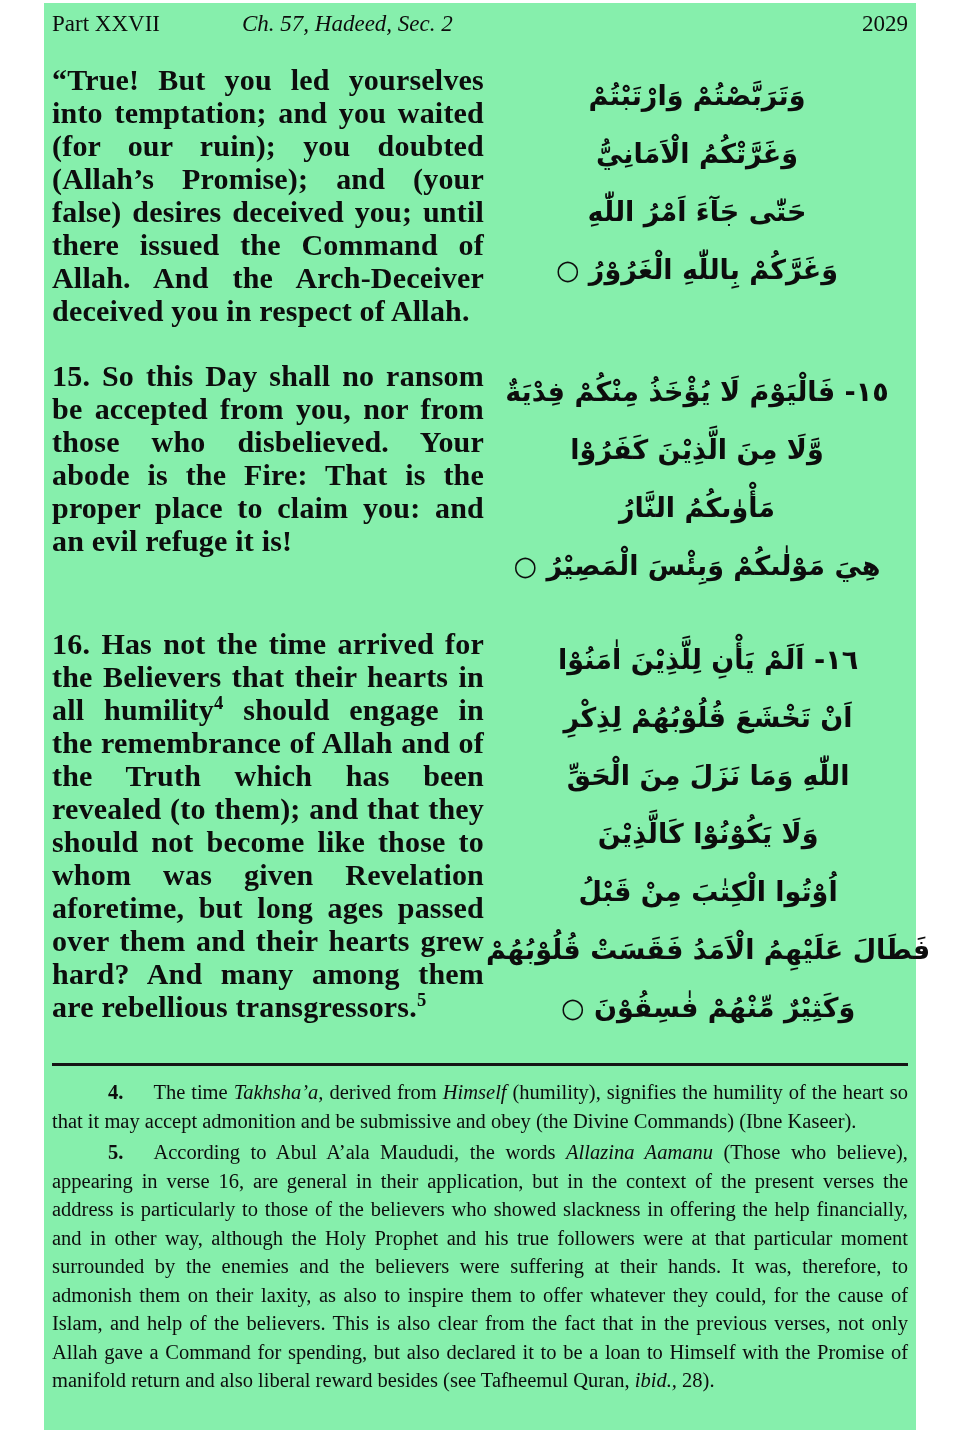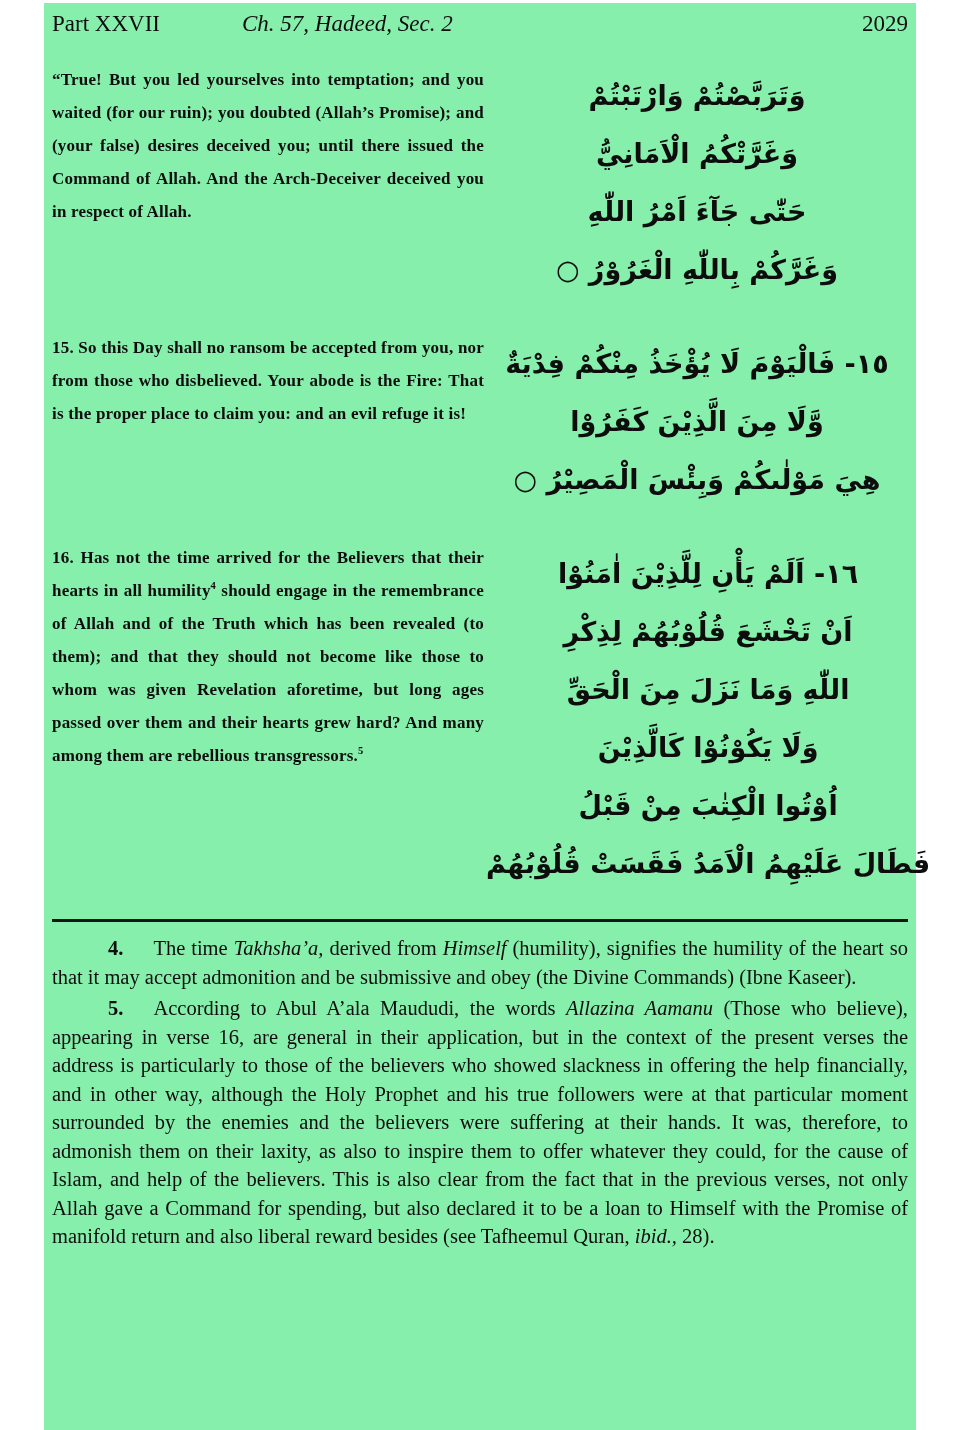--- a/index.html
+++ b/index.html
@@ -33,21 +33,21 @@
   
   .verse-row {
     display: flex;
     margin-top: 32px;
   }
   .verse-row:first-of-type { margin-top: 24px; }
   .english {
     width: 432px;
     flex: 0 0 432px;
     font-weight: 700;
-    font-size: 17px;
+    font-size: 30px;
     line-height: 33px;
     text-align: justify;
     letter-spacing: 0.2px;
   }
   .arabic {
     flex: 1 1 auto;
     direction: rtl;
     text-align: center;
     font-family: "DejaVu Sans", sans-serif;
     font-weight: 700;
@@ -110,33 +110,35 @@
         <div class="ar-line">حَتّٰى جَآءَ اَمْرُ اللّٰهِ</div>
         <div class="ar-line">وَغَرَّكُمْ بِاللّٰهِ الْغَرُوْرُ ○</div>
       </div>
     </section>
 
     <section class="verse-row">
       <div class="english"><span>15. So this Day shall no ransom be accepted from you, nor from those who disbelieved. Your abode is the Fire: That is the proper place to claim you: and an evil refuge it is!</span></div>
       <div class="arabic" dir="rtl" lang="ar">
         <div class="ar-line">١٥- فَالْيَوْمَ لَا يُؤْخَذُ مِنْكُمْ فِدْيَةٌ</div>
         <div class="ar-line">وَّلَا مِنَ الَّذِيْنَ كَفَرُوْا</div>
+        <div class="ar-line">مَأْوٰىكُمُ النَّارُ</div>
         <div class="ar-line">هِيَ مَوْلٰىكُمْ وَبِئْسَ الْمَصِيْرُ ○</div>
       </div>
     </section>
 
     <section class="verse-row">
       <div class="english"><span>16. Has not the time arrived for the Believers that their hearts in all humility</span><sup>4</sup><span> should engage in the remembrance of Allah and of the Truth which has been revealed (to them); and that they should not become like those to whom was given Revelation aforetime, but long ages passed over them and their hearts grew hard? And many among them are rebellious transgressors.</span><sup>5</sup></div>
       <div class="arabic" dir="rtl" lang="ar">
         <div class="ar-line">١٦- اَلَمْ يَأْنِ لِلَّذِيْنَ اٰمَنُوْا</div>
         <div class="ar-line">اَنْ تَخْشَعَ قُلُوْبُهُمْ لِذِكْرِ</div>
         <div class="ar-line">اللّٰهِ وَمَا نَزَلَ مِنَ الْحَقِّ</div>
         <div class="ar-line">وَلَا يَكُوْنُوْا كَالَّذِيْنَ</div>
         <div class="ar-line">اُوْتُوا الْكِتٰبَ مِنْ قَبْلُ</div>
         <div class="ar-line">فَطَالَ عَلَيْهِمُ الْاَمَدُ فَقَسَتْ قُلُوْبُهُمْ</div>
+        <div class="ar-line">وَكَثِيْرٌ مِّنْهُمْ فٰسِقُوْنَ ○</div>
       </div>
     </section>
 
   </main>
 
   <hr class="rule">
 
   <footer class="footnotes">
 
     <p class="footnote"><span class="fn-num">4.</span><span>The time </span><i>Takhsha’a,</i><span> derived from </span><i>Himself</i><span> (humility), signifies the humility of the heart so that it may accept admonition and be submissive and obey (the Divine Commands) (Ibne Kaseer).</span></p>

